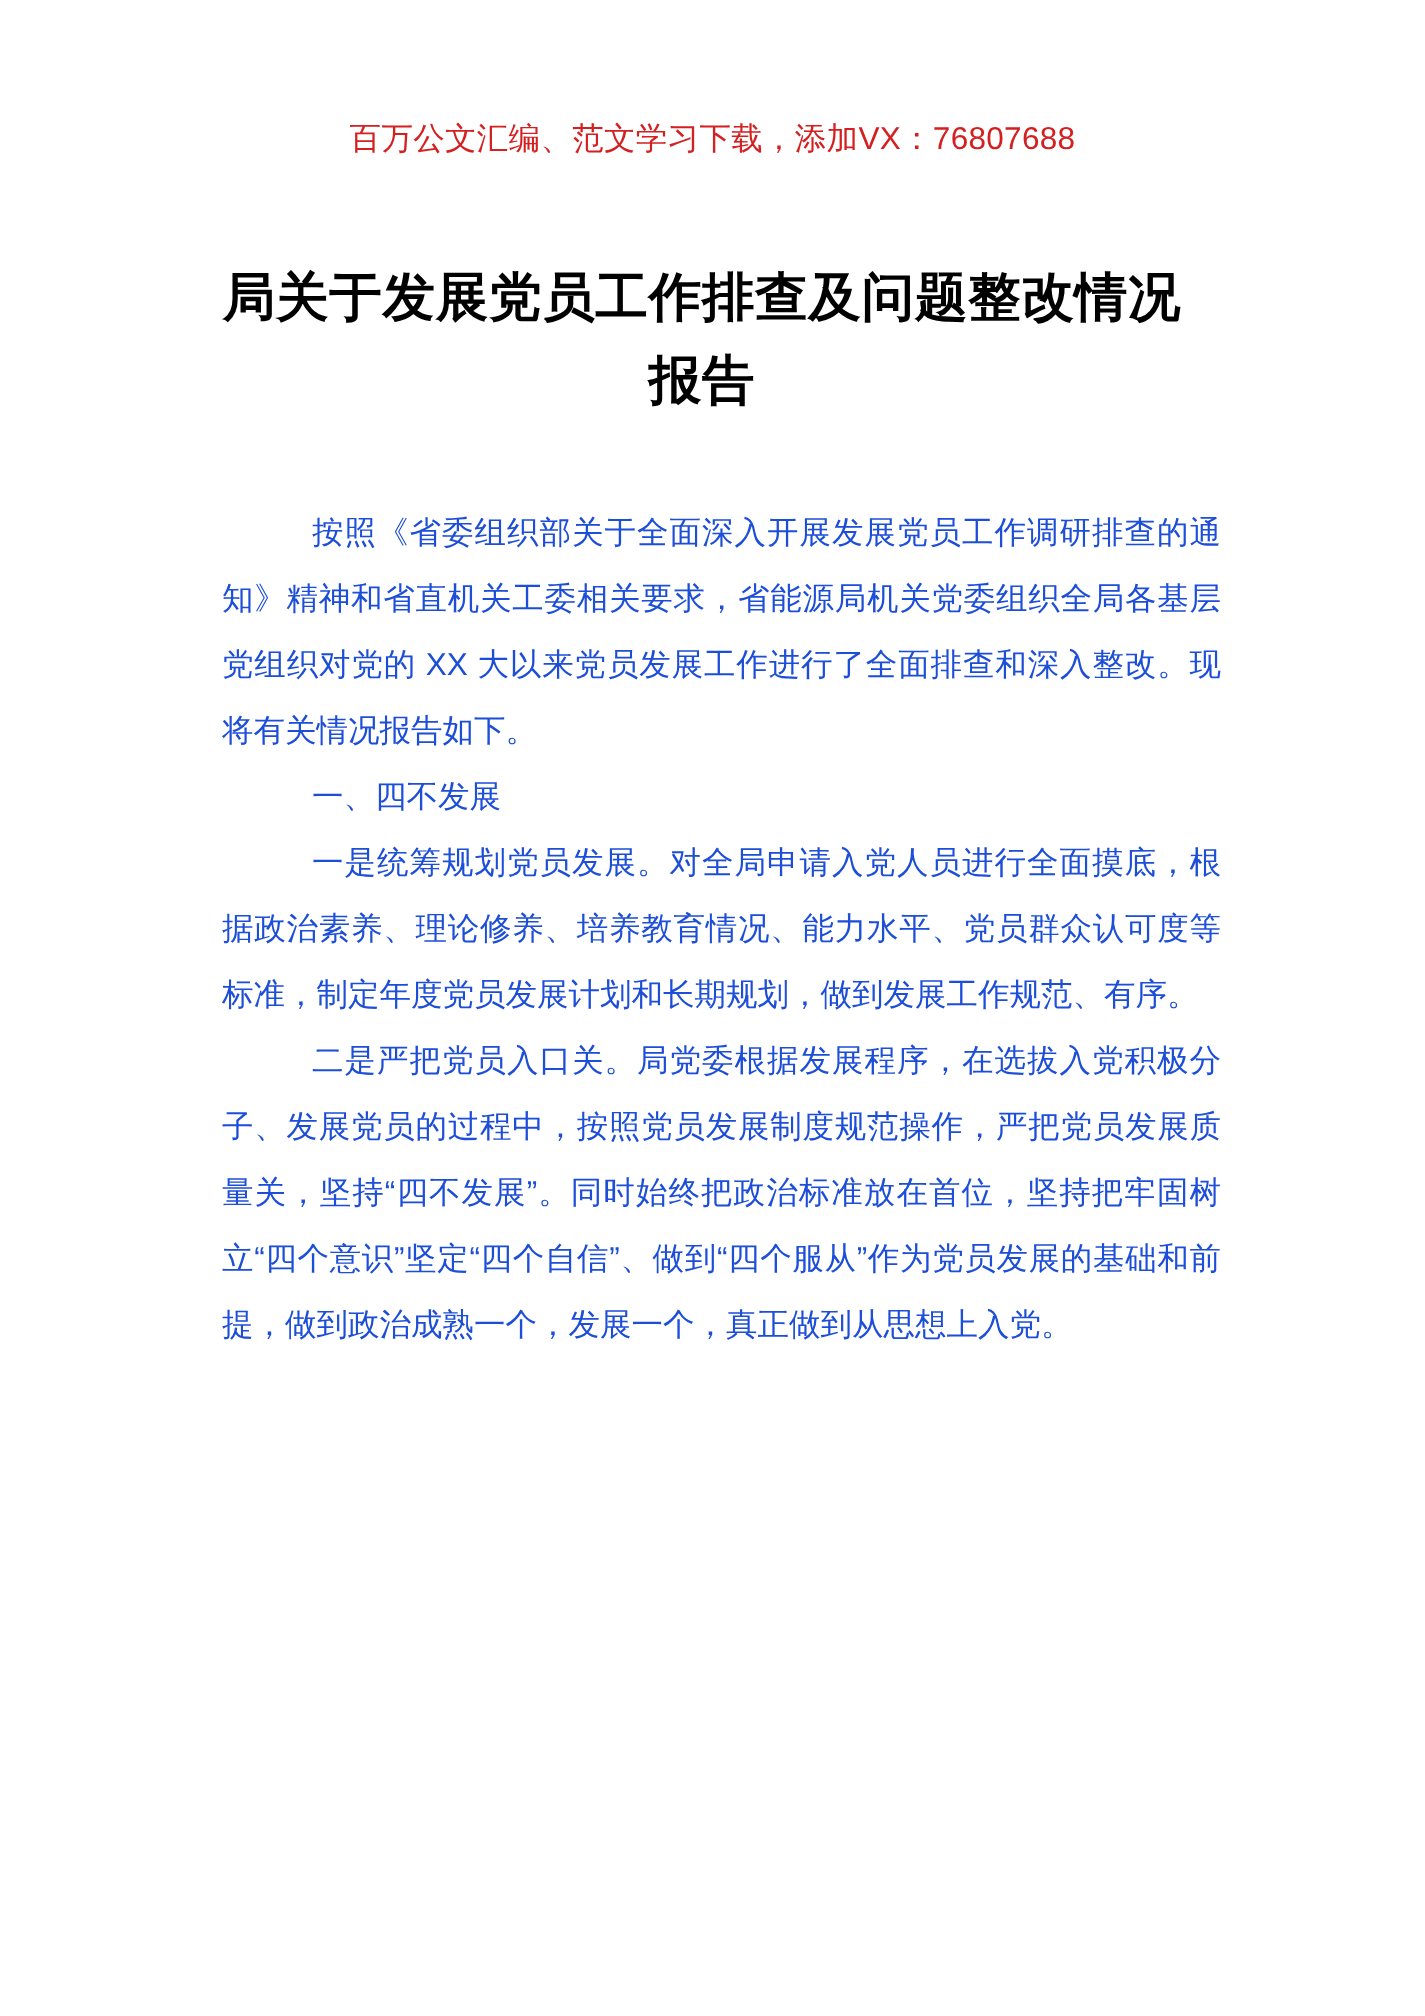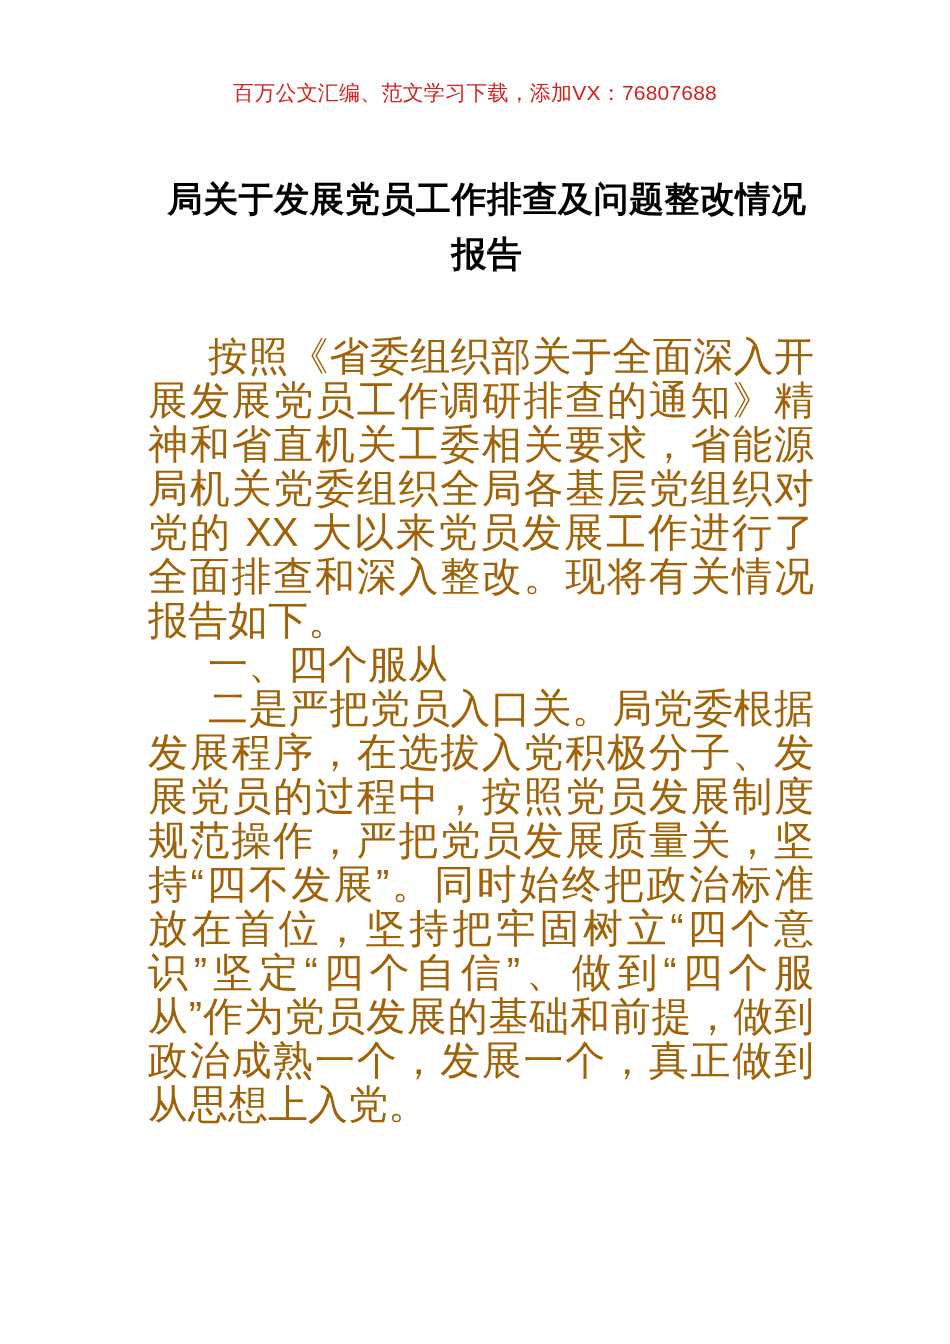--- a/index.html
+++ b/index.html
@@ -35,44 +35,44 @@
     font-size: 21px;
     line-height: 30px;
     letter-spacing: 0.2px;
     white-space: nowrap;
   }
 
   
   .doc-title {
     position: absolute;
     top: 171px;
-    left: 155px;
+    left: 136px;
     width: 664px;
     text-align: center;
     font-family: "Liberation Sans", "DejaVu Sans", sans-serif;
     font-size: 35px;
     font-weight: bold;
     line-height: 55px;
     letter-spacing: 0.5px;
     color: #000000;
   }
 
   
   .doc-body {
     position: absolute;
     top: 334px;
     left: 148px;
     width: 666px;
   }
 
   .para {
     font-family: "Liberation Sans", "DejaVu Sans", sans-serif;
-    font-size: 40px;
+    font-size: 21px;
     line-height: 44px;
-    color: #a16207;
+    color: #1d4ed8;
     text-align: justify;
     text-justify: inter-ideograph;
     text-indent: 60px;
     margin: 0;
     letter-spacing: 0px;
     word-break: break-all;
   }
 
   .heading-para {
     text-indent: 60px;
@@ -83,17 +83,18 @@
 <body>
 
 <div class="page">
 
   <div class="promo-banner" style="color: rgb(212, 32, 32);">百万公文汇编、范文学习下载，添加VX：76807688</div>
 
   <div class="doc-title">局关于发展党员工作排查及问题整改情况报告</div>
 
   <div class="doc-body">
     <p class="para">按照《省委组织部关于全面深入开展发展党员工作调研排查的通知》精神和省直机关工委相关要求，省能源局机关党委组织全局各基层党组织对党的 XX 大以来党员发展工作进行了全面排查和深入整改。现将有关情况报告如下。</p>
-    <p class="para heading-para">一、四个服从</p>
+    <p class="para heading-para">一、四不发展</p>
+    <p class="para">一是统筹规划党员发展。对全局申请入党人员进行全面摸底，根据政治素养、理论修养、培养教育情况、能力水平、党员群众认可度等标准，制定年度党员发展计划和长期规划，做到发展工作规范、有序。</p>
     <p class="para">二是严把党员入口关。局党委根据发展程序，在选拔入党积极分子、发展党员的过程中，按照党员发展制度规范操作，严把党员发展质量关，坚持“四不发展”。同时始终把政治标准放在首位，坚持把牢固树立“四个意识”坚定“四个自信”、做到“四个服从”作为党员发展的基础和前提，做到政治成熟一个，发展一个，真正做到从思想上入党。</p>
   </div>
 
 </div>
 
 </body></html>

